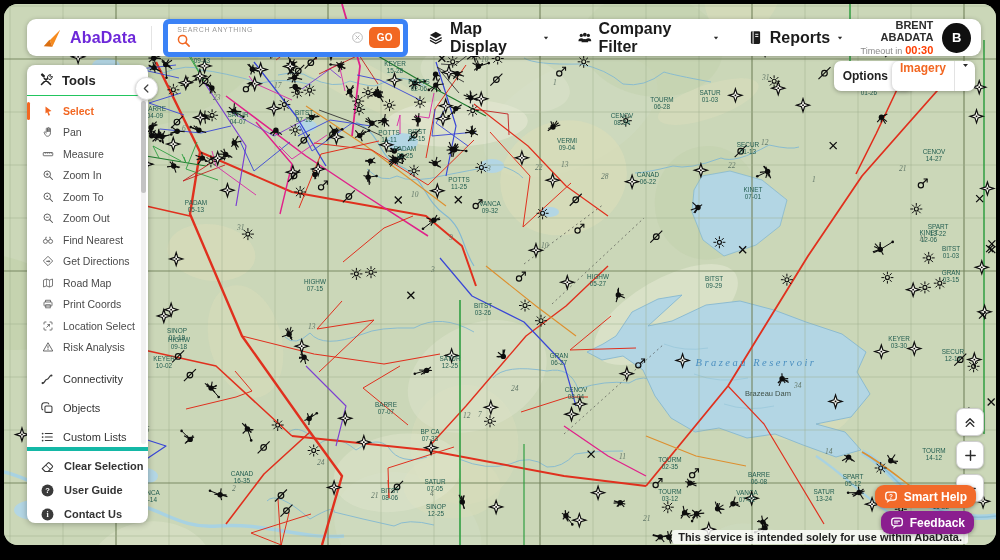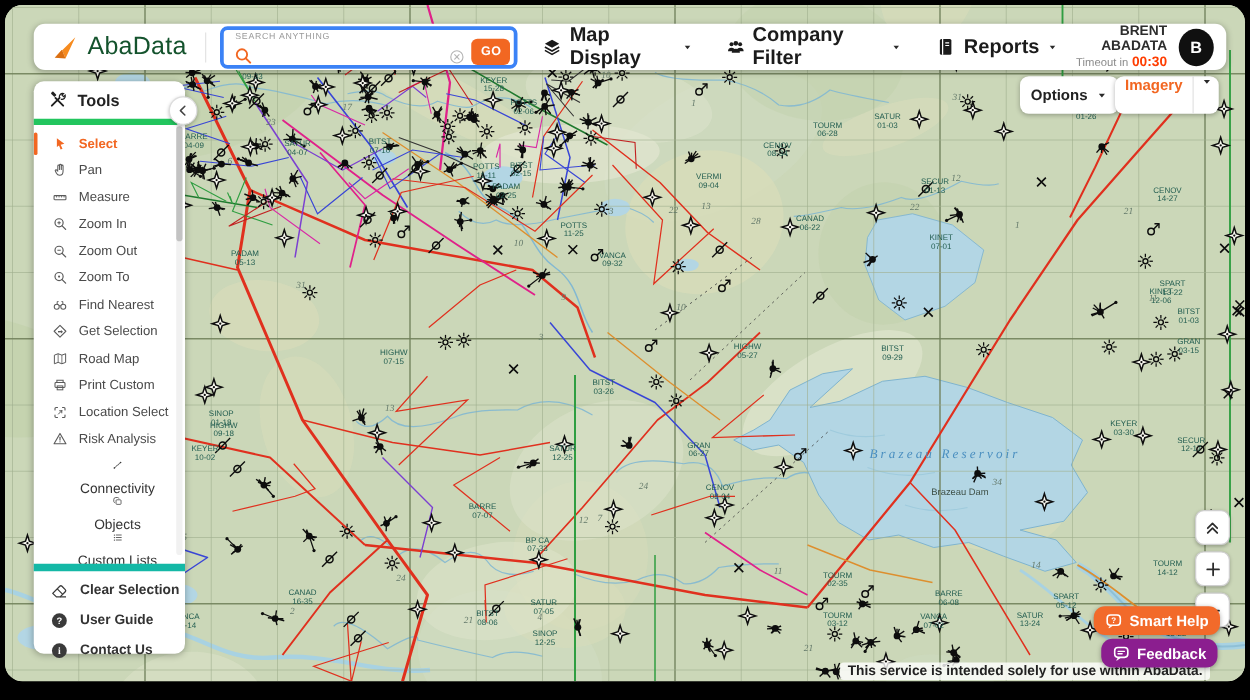--- a/index.html
+++ b/index.html
@@ -6,24 +6,24 @@
     font-family:"Liberation Sans",sans-serif;-webkit-font-smoothing:antialiased;}
   .screen{position:absolute;left:4px;top:4px;width:992px;height:541px;border-radius:14px;
     overflow:hidden;background:#cbd7b8;}
   #map{position:absolute;left:0;top:0;}
 
   
   .header-bar{position:absolute;left:23px;top:15px;width:954px;height:37px;background:#fff;
     border-radius:9px;box-shadow:0 1px 5px rgba(0,0,0,.28);display:flex;align-items:center;
     padding:0 10px;box-sizing:border-box;z-index:30;}
   .logo{display:flex;align-items:center;gap:7px;padding:0 4px;}
-  .logo-text{font-size:20px;font-weight:400;color:#14532d;letter-spacing:.2px;}
+  .logo-text{font-size:16px;font-weight:700;color:#6d28d9;letter-spacing:.2px;}
   .vdiv{width:1px;height:24px;background:#e4e4e4;margin:0 11px;}
-  .search-box{position:relative;width:246px;height:28px;border:3px solid #3b82f6;border-radius:6px;
-    display:flex;align-items:flex-end;}
+  .search-box{position:relative;width:246px;height:28px;border:5px solid #3b82f6;border-radius:6px;
+    display:flex;align-items:center;}
   .search-label{position:absolute;left:9px;top:2px;font-size:7px;color:#9a9a9a;letter-spacing:.6px;}
   .search-box .ic-search{margin:6px 0 0 8px;}
   .search-input{flex:1;border:none;outline:none;background:transparent;font-size:11px;
     margin:8px 4px 0 6px;min-width:10px;color:#333;}
   .clear-ic{color:#b5b5b5;margin-right:5px;display:flex;cursor:pointer;}
   .go-btn{background:#f26722;color:#fff;font-size:10px;font-weight:700;border:none;border-radius:5px;
     width:31px;height:21px;margin-right:3px;cursor:pointer;letter-spacing:.3px;}
   .nav{display:flex;align-items:center;margin-left:20px;gap:27px;}
   .nav-item{display:flex;align-items:center;gap:6px;cursor:pointer;color:#1b1b1b;}
   .nav-item .lbl{font-size:16px;font-weight:700;}
@@ -32,54 +32,54 @@
   .user-name{font-size:11px;font-weight:700;color:#2d2d2d;}
   .timeout{font-size:9px;color:#8a8a8a;}
   .timeout b{font-size:11px;font-weight:800;color:#ff3d00;margin-left:3px;}
   .avatar{width:30px;height:30px;border-radius:50%;background:#101010;color:#fff;font-size:13px;
     font-weight:700;display:flex;align-items:center;justify-content:center;cursor:pointer;}
 
   
   .sidebar{position:absolute;left:23px;top:61px;width:121px;height:458px;background:#fff;
     border-radius:8px;box-shadow:0 1px 6px rgba(0,0,0,.3);z-index:25;}
   .tools-header{height:30px;display:flex;align-items:center;gap:8px;padding:0 11px;
-    border-bottom:5px solid #22c55e;color:#222;}
+    border-bottom:1px solid #22c55e;color:#222;}
   .tools-title{font-size:13px;font-weight:700;}
   .collapse-btn{position:absolute;right:-10px;top:12px;width:21px;height:21px;border-radius:50%;
     background:#fff;border:1px solid #ddd;box-shadow:0 1px 3px rgba(0,0,0,.25);display:flex;
     align-items:center;justify-content:center;color:#444;cursor:pointer;z-index:26;}
   .tool-scroll{height:351px;overflow:hidden;position:relative;padding-top:4px;box-sizing:border-box;}
   .tool-item{height:21.5px;display:flex;align-items:center;gap:9px;padding-left:15px;
     color:#4a4a4a;cursor:pointer;position:relative;}
   .tool-item .t-lbl{font-size:10.5px;}
   .tool-item.active{color:#f26722;}
   .tool-item.active .t-lbl{font-weight:700;}
   .tool-item.active::before{content:"";position:absolute;left:0;top:2px;bottom:2px;width:3px;
     background:#f26722;border-radius:2px;}
   .tool-group{height:29px;display:flex;align-items:center;gap:9px;padding-left:13px;color:#333;
-    cursor:pointer;flex-direction:column;}
+    cursor:pointer;}
   .tool-group .t-lbl{font-size:11px;}
   .groups{margin-top:6px;}
   .sb-track{position:absolute;right:2px;top:34px;width:5px;height:345px;background:#f1f1f1;
     border-radius:3px;}
   .sb-thumb{position:absolute;left:0;top:2px;width:5px;height:92px;background:#c3c3c3;
     border-radius:3px;cursor:pointer;}
-  .sidebar-footer{border-top:6px solid #14b8a6;padding-top:3px;}
+  .sidebar-footer{border-top:4px solid #14b8a6;padding-top:3px;}
   .foot-item{height:24px;display:flex;align-items:center;gap:9px;padding-left:13px;color:#333;
     cursor:pointer;}
   .foot-item .t-lbl{font-size:11px;font-weight:600;}
 
   
   .coords{position:absolute;right:157px;top:57px;background:#fff;border-radius:7px;
     box-shadow:0 1px 4px rgba(0,0,0,.3);padding:3px 7px;display:flex;align-items:center;gap:7px;z-index:20;}
   .coord-rows{line-height:1.3;}
   .coord-row{font-size:10px;color:#222;display:flex;}
   .coord-row .cl{width:25px;color:#333;}
   .coord-row .cv{font-weight:600;}
-  .opt-btn{position:absolute;right:101px;top:57px;height:30px;background:#fff;border-radius:7px;
+  .opt-btn{position:absolute;right:83px;top:57px;height:30px;background:#fff;border-radius:7px;
     box-shadow:0 1px 4px rgba(0,0,0,.3);display:flex;align-items:center;padding:0 9px;gap:7px;
     cursor:pointer;z-index:20;}
   .opt-btn .lbl{font-size:12px;font-weight:600;color:#222;}
   .img-btn{position:absolute;right:21px;top:57px;height:30px;background:#fff;border-radius:7px;
     box-shadow:0 1px 4px rgba(0,0,0,.3);display:flex;align-items:flex-start;cursor:pointer;z-index:20;}
   .img-btn .lbl{font-size:12px;font-weight:700;color:#f26722;padding:0 8px;}
   .img-btn .sep{width:1px;height:100%;background:#e3e3e3;}
   .img-btn .car{width:20px;display:flex;justify-content:center;}
   .zoom-stack{position:absolute;right:12px;top:404px;display:flex;flex-direction:column;gap:5px;z-index:20;}
   .sq-btn{width:26px;height:26px;background:#fff;border:1px solid #cfcfcf;border-radius:7px;
@@ -1914,61 +1914,61 @@
               <circle cx="10.5" cy="10.5" r="6.5" fill="none" stroke="currentColor" stroke-width="1.9"></circle>
               <path d="M15.4 15.4 L21 21" stroke="currentColor" stroke-width="2.1" stroke-linecap="round"></path>
               <path d="M10.5 7.8 v5.4 M7.8 10.5 h5.4" stroke="currentColor" stroke-width="1.7"></path>
             </svg>
             <span class="t-lbl">Zoom In</span>
           </div>
           <div class="tool-item">
             <svg width="12" height="12" viewBox="0 0 24 24" style="color:#5a5a5a;display:block">
               <circle cx="10.5" cy="10.5" r="6.5" fill="none" stroke="currentColor" stroke-width="1.9"></circle>
               <path d="M15.4 15.4 L21 21" stroke="currentColor" stroke-width="2.1" stroke-linecap="round"></path>
-              <path d="M7.8 10.5 h5.4" stroke="currentColor" stroke-width="1.7"></path>
+              <circle cx="10.5" cy="10.5" r="1.7" fill="currentColor"></circle>
             </svg>
-            <span class="t-lbl">Zoom Out</span>
+            <span class="t-lbl">Zoom To</span>
           </div>
           <div class="tool-item">
             <svg width="12" height="12" viewBox="0 0 24 24" style="color:#5a5a5a;display:block">
               <circle cx="10.5" cy="10.5" r="6.5" fill="none" stroke="currentColor" stroke-width="1.9"></circle>
               <path d="M15.4 15.4 L21 21" stroke="currentColor" stroke-width="2.1" stroke-linecap="round"></path>
-              <circle cx="10.5" cy="10.5" r="1.7" fill="currentColor"></circle>
+              <path d="M7.8 10.5 h5.4" stroke="currentColor" stroke-width="1.7"></path>
             </svg>
-            <span class="t-lbl">Zoom To</span>
+            <span class="t-lbl">Zoom Out</span>
           </div>
           <div class="tool-item">
             <svg width="12" height="12" viewBox="0 0 24 24" style="color:#5a5a5a;display:block">
               <circle cx="6.8" cy="14.8" r="4" fill="none" stroke="currentColor" stroke-width="1.7"></circle>
               <circle cx="17.2" cy="14.8" r="4" fill="none" stroke="currentColor" stroke-width="1.7"></circle>
               <path d="M10.8 13.2 q1.2-1.4 2.4 0 M7.5 10.8 V6.5 h2.2 M16.5 10.8 V6.5 h-2.2" fill="none" stroke="currentColor" stroke-width="1.5"></path>
             </svg>
             <span class="t-lbl">Find Nearest</span>
           </div>
           <div class="tool-item">
             <svg width="12" height="12" viewBox="0 0 24 24" style="color:#5a5a5a;display:block">
               <path d="M12 2.6 L21.4 12 L12 21.4 L2.6 12 Z" fill="none" stroke="currentColor" stroke-width="1.7" stroke-linejoin="round"></path>
               <path d="M8.8 14 v-2.3 h4.6 V9.8 L16.8 12.6 L13.4 15.4 v-1.9 Z" fill="currentColor"></path>
             </svg>
-            <span class="t-lbl">Get Selection</span>
+            <span class="t-lbl">Get Directions</span>
           </div>
           <div class="tool-item">
             <svg width="12" height="12" viewBox="0 0 24 24" style="color:#5a5a5a;display:block">
               <path d="M3 6.2 L9 4 L15 6.2 L21 4 V17.8 L15 20 L9 17.8 L3 20 Z" fill="none" stroke="currentColor" stroke-width="1.6" stroke-linejoin="round"></path>
               <path d="M9 4 V17.8 M15 6.2 V20" stroke="currentColor" stroke-width="1.3"></path>
             </svg>
             <span class="t-lbl">Road Map</span>
           </div>
           <div class="tool-item">
             <svg width="12" height="12" viewBox="0 0 24 24" style="color:#5a5a5a;display:block">
               <path d="M7 8 V4.5 h10 V8" fill="none" stroke="currentColor" stroke-width="1.7"></path>
               <rect x="4" y="8" width="16" height="8" rx="1.5" fill="none" stroke="currentColor" stroke-width="1.7"></rect>
               <rect x="7.5" y="13.5" width="9" height="6.2" fill="none" stroke="currentColor" stroke-width="1.6"></rect>
             </svg>
-            <span class="t-lbl">Print Custom</span>
+            <span class="t-lbl">Print Coords</span>
           </div>
           <div class="tool-item">
             <svg width="12" height="12" viewBox="0 0 24 24" style="color:#5a5a5a;display:block">
               <path d="M4 8 V5.5 A1.5 1.5 0 0 1 5.5 4 H8 M16 4 h2.5 A1.5 1.5 0 0 1 20 5.5 V8 M20 16 v2.5 A1.5 1.5 0 0 1 18.5 20 H16 M8 20 H5.5 A1.5 1.5 0 0 1 4 18.5 V16" fill="none" stroke="currentColor" stroke-width="1.8" stroke-linecap="round"></path>
               <path d="M9.5 14.5 L14.8 9.2 M14.8 9.2 h-3.4 M14.8 9.2 v3.4" fill="none" stroke="currentColor" stroke-width="1.6" stroke-linecap="round"></path>
             </svg>
             <span class="t-lbl">Location Select</span>
           </div>
           <div class="tool-item">
             <svg width="12" height="12" viewBox="0 0 24 24" style="color:#5a5a5a;display:block">

